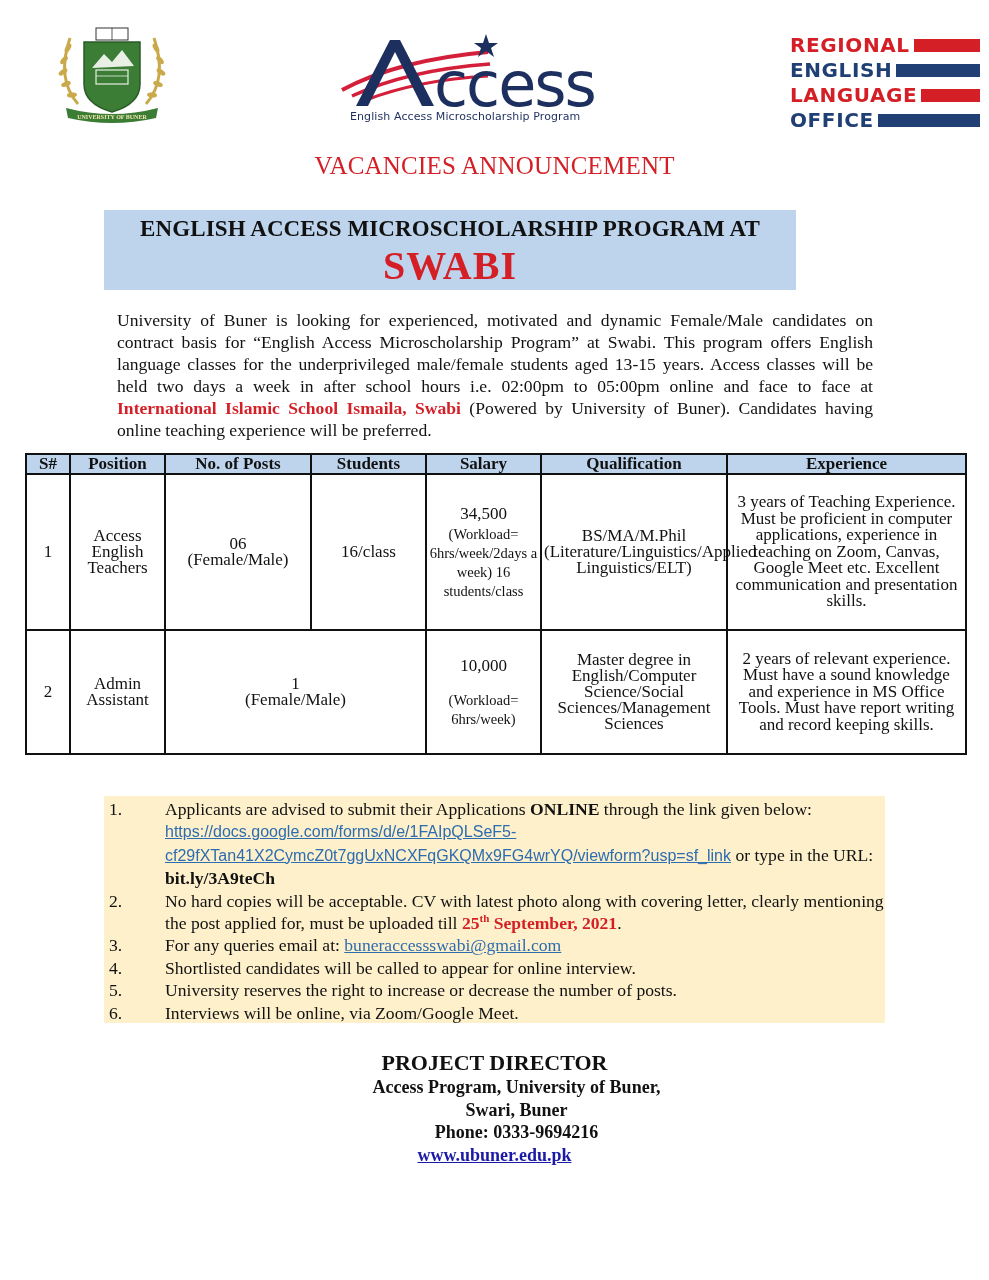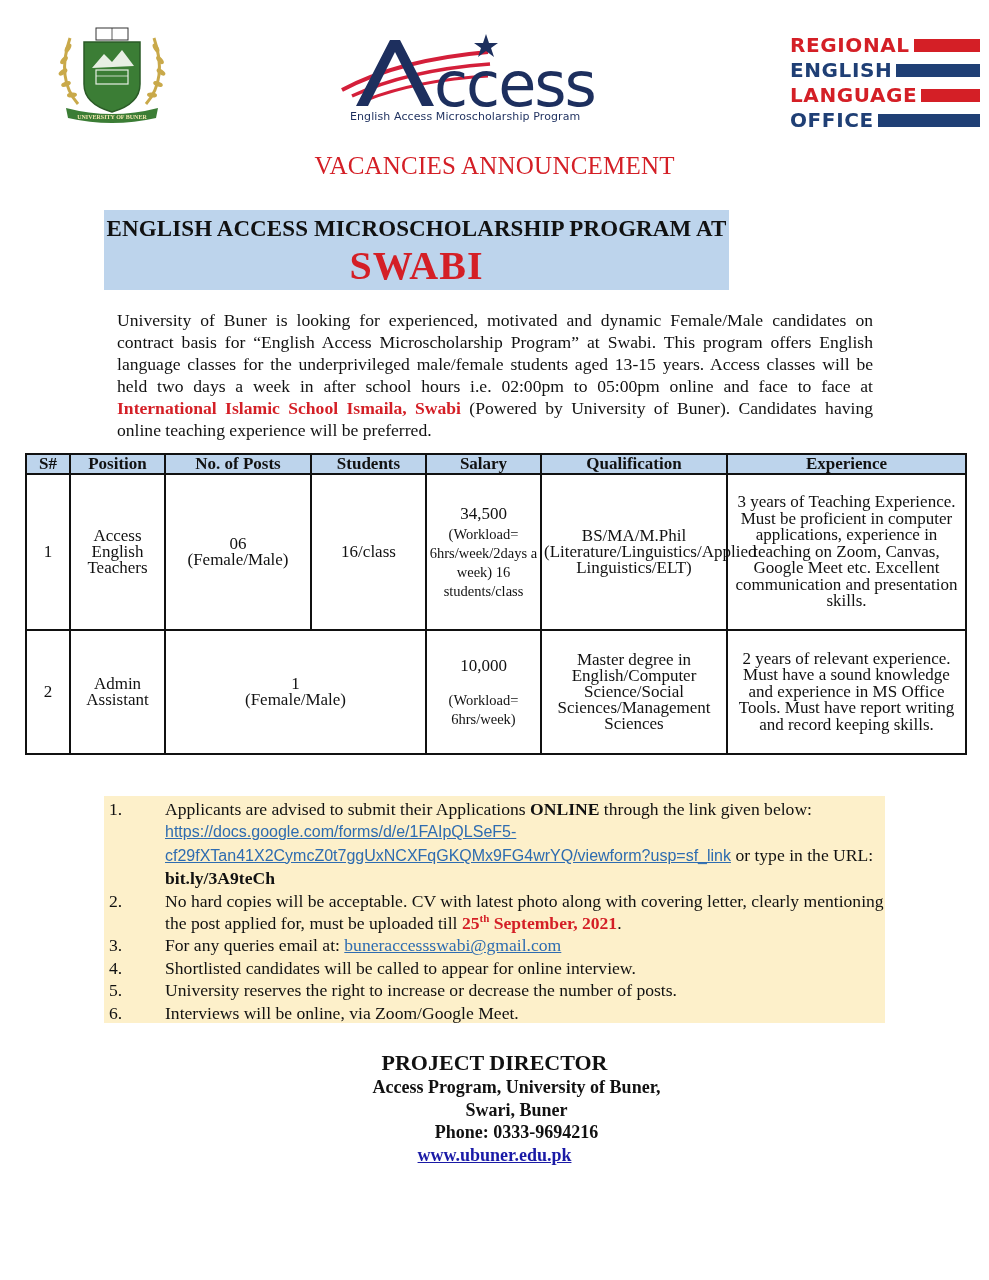--- a/index.html
+++ b/index.html
@@ -11,21 +11,21 @@
   .logo-access { position: absolute; left: 338px; top: 24px; width: 330px; height: 104px; }
   .access-word { position: absolute; left: 0; top: 6px; width: 330px; height: 80px; }
   .access-sub { position: absolute; left: 12px; top: 86px; font-family: "DejaVu Sans", sans-serif; font-weight: normal; font-size: 11px; color: #1d2f5e; white-space: nowrap; letter-spacing: 0.1px; }
   .relo { position: absolute; left: 790px; top: 33px; width: 190px; }
   .relo-row { display: flex; align-items: center; height: 25px; }
   .relo-word { font-family: "DejaVu Sans", sans-serif; font-weight: bold; font-size: 20px; letter-spacing: 0.6px; line-height: 25px; white-space: nowrap; }
   .relo-bar { flex: 1; height: 13px; margin-left: 4px; }
 
   
   .vac-title { position: absolute; left: 0; width: 989px; top: 152px; text-align: center; font-weight: normal; font-size: 25px; color: #d41f26; letter-spacing: 0.2px; }
-  .banner { position: absolute; left: 104px; top: 210px; width: 625px; height: 80px; background: #bdd4ec; text-align: center; }
+  .banner { position: absolute; left: 104px; top: 210px; width: 692px; height: 80px; background: #bdd4ec; text-align: center; }
   .banner-line1 { font-weight: bold; font-size: 23px; color: #111; padding-top: 5px; line-height: 28px; letter-spacing: 0.1px; }
   .banner-line2 { font-weight: bold; font-size: 40px; color: #d41f26; line-height: 46px; letter-spacing: 1px; }
 
   
   .intro { position: absolute; left: 117px; top: 309px; width: 756px; font-size: 17.6px; line-height: 22px; text-align: justify; }
   .intro b { font-weight: normal; }
   .intro .red { color: #d41f26; font-weight: bold; }
 
   
   table.vac { position: absolute; left: 25px; top: 453px; width: 940px; border-collapse: collapse; table-layout: fixed; }

